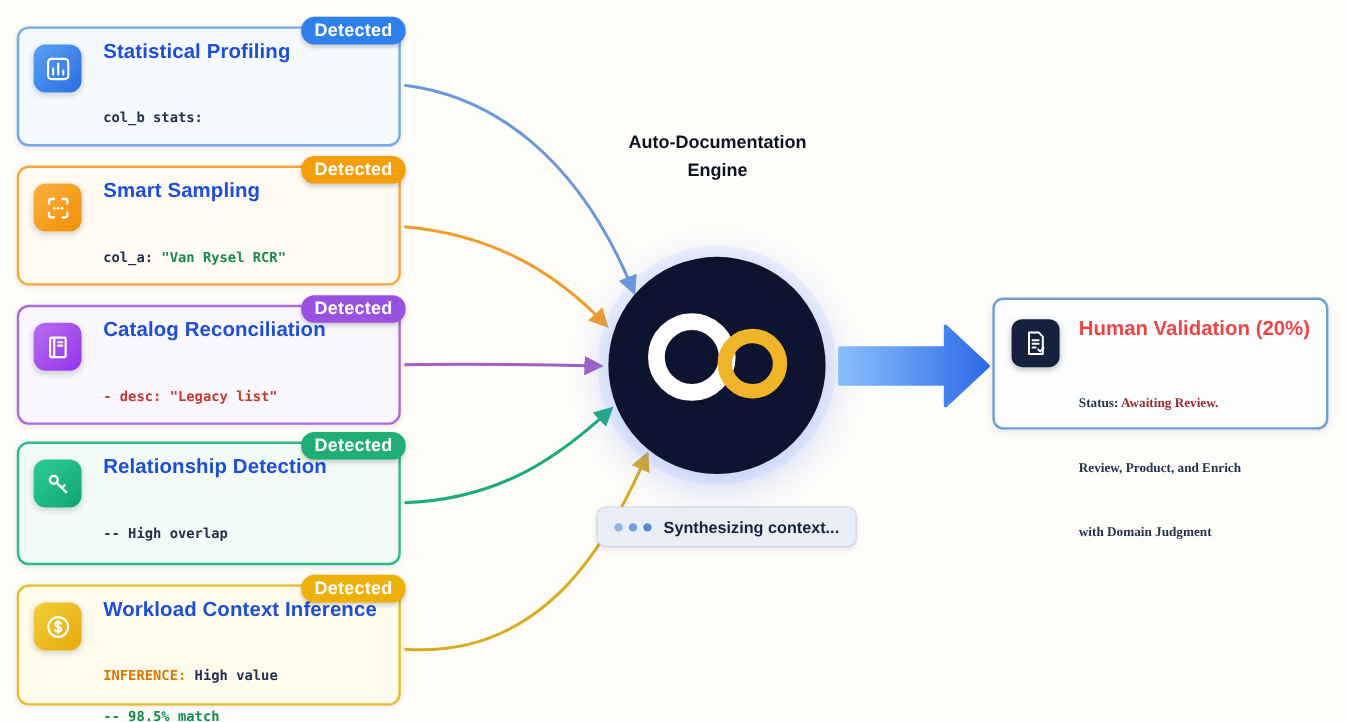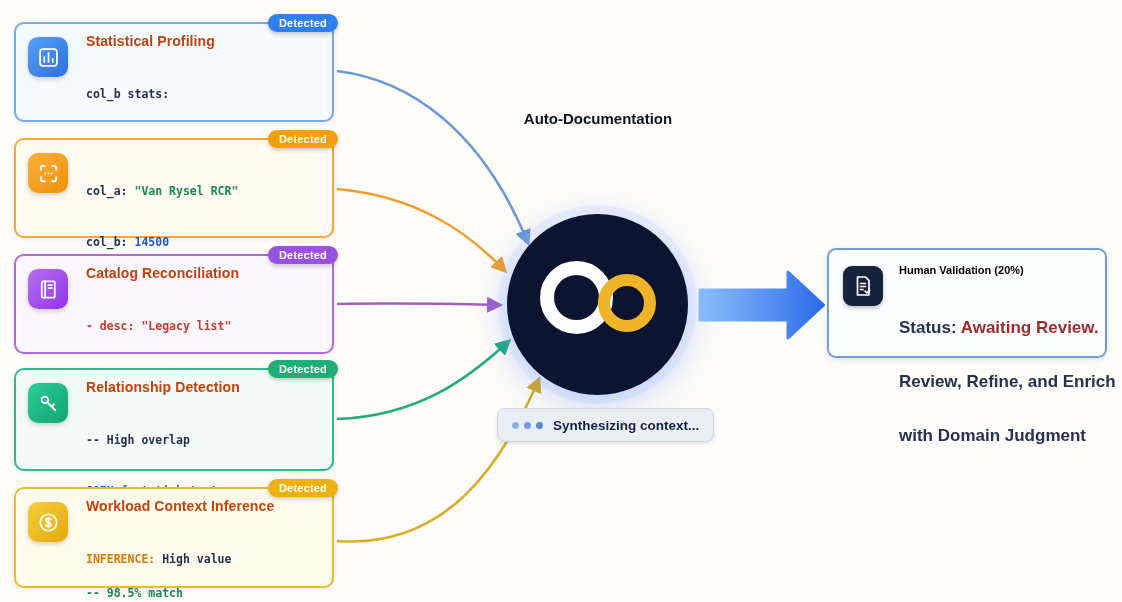--- a/index.html
+++ b/index.html
@@ -2,26 +2,26 @@
 <html><head>
 <meta charset="utf-8">
 <style>
   *{margin:0;padding:0;box-sizing:border-box}
   html,body{width:1122px;height:602px}
   body{position:relative;overflow:hidden;background:#fffdf9;font-family:"Liberation Sans",sans-serif}
   .arrows{position:absolute;left:0;top:0;width:1122px;height:602px;z-index:0}
   
   .card{position:absolute;left:14px;width:320px;border-radius:10px;border:2px solid;
         padding:9px 10px 8px 70px;box-shadow:0 1px 4px rgba(30,50,90,.10);z-index:2}
-  .card-title{font-size:14px;font-weight:bold;color:#c2410c;margin-bottom:3px;letter-spacing:.1px}
+  .card-title{font-size:17px;font-weight:bold;color:#1d4ed8;margin-bottom:3px;letter-spacing:.1px}
   .code{font-family:"DejaVu Sans Mono",monospace;font-size:11.5px;font-weight:bold;line-height:17px;color:#24324f;white-space:pre}
   .icon{position:absolute;left:12px;top:13px;width:40px;height:40px;border-radius:10px;
         display:flex;align-items:center;justify-content:center;box-shadow:0 2px 5px rgba(0,0,0,.18)}
   .icon svg{width:23px;height:23px}
-  .badge{position:absolute;top:-10px;right:-6px;color:#fff;font-size:11px;font-weight:bold;
+  .badge{position:absolute;top:-10px;right:-6px;color:#fff;font-size:15px;font-weight:bold;
          padding:3px 11px;border-radius:11px;box-shadow:0 2px 4px rgba(0,0,0,.22);letter-spacing:.2px}
   .k0{top:22px;height:100px;background:#f5faff;border-color:#76a9e9}
   .k1{top:138px;height:100px;background:#fffaf2;border-color:#f4a83a}
   .k2{top:254px;height:100px;background:#fbf7ff;border-color:#ad6cd9}
   .k3{top:368px;height:103px;background:#f2fbf7;border-color:#31ba89}
   .k4{top:487px;height:101px;background:#fffcee;border-color:#e7bd2b}
   .i0{background:linear-gradient(135deg,#58a0f5,#2a6fe2)}
   .i1{background:linear-gradient(135deg,#fbb03f,#f18f06)}
   .i2{background:linear-gradient(135deg,#b76ef0,#9333ea)}
   .i3{background:linear-gradient(135deg,#2ecc9a,#0ea573)}
@@ -31,35 +31,35 @@
   .tk-r{color:#c23a2e}.tk-i{color:#4e46e5}.tk-t{color:#0f766e}.tk-m{color:#9c2b2b}
   
   .engine-title{position:absolute;left:428px;top:107px;width:340px;text-align:center;
                 font-size:15px;font-weight:bold;color:#0c1320;line-height:24px;z-index:2}
   .engine-circle{position:absolute;left:507px;top:214px;width:181px;height:181px;border-radius:50%;
                  background:#0d1430;z-index:2;
                  box-shadow:0 0 0 9px rgba(140,175,255,.13),0 8px 38px rgba(90,130,250,.38)}
   .ring{position:absolute;border-radius:50%}
   .ring-white{left:33px;top:47px;width:73px;height:73px;border:14px solid #ffffff}
   .ring-gold{left:91px;top:60px;width:58px;height:58px;border:12px solid #f0b429}
-  .chip{position:absolute;left:497px;top:408px;height:34px;background:#e9eef5;border:1px solid #cdd7e4;
+  .chip{position:absolute;left:497px;top:422px;height:34px;background:#e9eef5;border:1px solid #cdd7e4;
         border-radius:8px;display:flex;align-items:center;padding:0 14px;gap:5px;z-index:2;
         box-shadow:0 2px 4px rgba(30,50,90,.12)}
   .dot{width:7px;height:7px;border-radius:50%}
   .d1{background:#8db4e6}.d2{background:#729fd9}.d3{background:#5a8ccb}
   .chip-label{font-size:13.5px;font-weight:bold;color:#16233f;margin-left:5px}
   
   .vcard{position:absolute;left:827px;top:248px;width:280px;height:110px;background:#fdfeff;
          border:2px solid #6f9fd6;border-radius:9px;padding:14px 12px 10px 70px;z-index:2;
          box-shadow:0 2px 6px rgba(30,60,110,.12)}
   .vicon{position:absolute;left:14px;top:16px;width:40px;height:40px;border-radius:9px;background:#16213e;
          display:flex;align-items:center;justify-content:center;box-shadow:0 2px 5px rgba(0,0,0,.25)}
   .vicon svg{width:24px;height:24px}
-  .vtitle{font-size:11px;font-weight:bold;color:#000000;margin-bottom:7px}
-  .vbody{font-family:Liberation Sans, sans-serif;font-size:17px;font-weight:bold;line-height:18px;
+  .vtitle{font-size:17px;font-weight:bold;color:#ef4444;margin-bottom:7px}
+  .vbody{font-family:Liberation Serif, serif;font-size:11px;font-weight:bold;line-height:18px;
          color:#22304d;white-space:pre}
 </style>
 </head>
 <body>
 
 <svg class="arrows" viewBox="0 0 1122 602">
   <defs>
     <marker id="ah0" viewBox="0 0 10 10" refX="8" refY="5" markerWidth="6.5" markerHeight="6.5" orient="auto">
         <path d="M0 0L10 5L0 10z" fill="#6a98d8"></path>
       </marker>
@@ -83,20 +83,21 @@
   <path d="M337 71 C410 80 482 130 528 243" stroke="#6a98d8" stroke-width="2.5" fill="none" marker-end="url(#ah0)"></path>
   <path d="M337 189 C415 196 466 230 505 271" stroke="#f09d2e" stroke-width="2.5" fill="none" marker-end="url(#ah1)"></path>
   <path d="M337 304 C395 303 455 304 500 305" stroke="#a05fc4" stroke-width="2.5" fill="none" marker-end="url(#ah2)"></path>
   <path d="M337 419 C420 416 470 377 509 341" stroke="#1faa7c" stroke-width="2.5" fill="none" marker-end="url(#ah3)"></path>
   <path d="M337 541 C448 549 503 462 539 379" stroke="#d8ab20" stroke-width="2.5" fill="none" marker-end="url(#ah4)"></path>
   <path d="M700 290 L788 290 L788 272 L823.5 305 L788 338 L788 320 L700 320 Z" fill="url(#bigarrow)" stroke="url(#bigarrow)" stroke-width="3" stroke-linejoin="round"></path>
 </svg>
 
 <div class="engine-title">
   <div>Auto-Documentation</div>
+  <div>Engine</div>
 </div>
 
 <div class="engine-circle">
   <div class="ring ring-white"></div>
   <div class="ring ring-gold"></div>
 </div>
 
 <div class="chip">
   <span class="dot d1"></span>
   <span class="dot d2"></span>
@@ -123,20 +124,21 @@
 <div class="card k1">
   <div class="badge b1">Detected</div>
   <div class="icon i1">
     <svg viewBox="0 0 24 24" fill="none" stroke="#fff" stroke-width="2" stroke-linecap="round" stroke-linejoin="round">
       <path d="M4 8.2V6a2 2 0 0 1 2-2h2.2M15.8 4H18a2 2 0 0 1 2 2v2.2M20 15.8V18a2 2 0 0 1-2 2h-2.2M8.2 20H6a2 2 0 0 1-2-2v-2.2"></path>
       <circle cx="8.6" cy="12" r="1.1" fill="#fff" stroke="none"></circle>
         <circle cx="12" cy="12" r="1.1" fill="#fff" stroke="none"></circle>
         <circle cx="15.4" cy="12" r="1.1" fill="#fff" stroke="none"></circle>
     </svg>
   </div>
+  <div class="card-title">Smart Sampling</div>
   <div class="code">
     <div><span class="tk-d">col_a: </span><span class="tk-g">"Van Rysel RCR"</span></div>
     <div><span class="tk-d">col_b: </span><span class="tk-b">14500</span></div>
     <div><span class="tk-i">→ Product / Price</span></div>
   </div>
 </div>
 
 <div class="card k2">
   <div class="badge b2">Detected</div>
   <div class="icon i2">
@@ -191,16 +193,16 @@
   <div class="vicon">
     <svg viewBox="0 0 24 24" fill="none" stroke="#fff" stroke-width="1.7" stroke-linecap="round" stroke-linejoin="round">
       <path d="M6.5 3h8l3.5 3.5V21H6.5z"></path>
       <path d="M9.5 9.5h5M9.5 12.5h5M9.5 15.5h2.5"></path>
       <path d="M14.2 17.2l1.6 1.6 2.8-2.8"></path>
     </svg>
   </div>
   <div class="vtitle">Human Validation (20%)</div>
   <div class="vbody">
     <div><span class="tk-d">Status: </span><span class="tk-m">Awaiting Review.</span></div>
-    <div><span class="tk-d">Review, Refine, and Enrich</span></div>
+    <div><span class="tk-d">Review, Product, and Enrich</span></div>
     <div><span class="tk-d">with Domain Judgment</span></div>
   </div>
 </div>
 
 </body></html>

